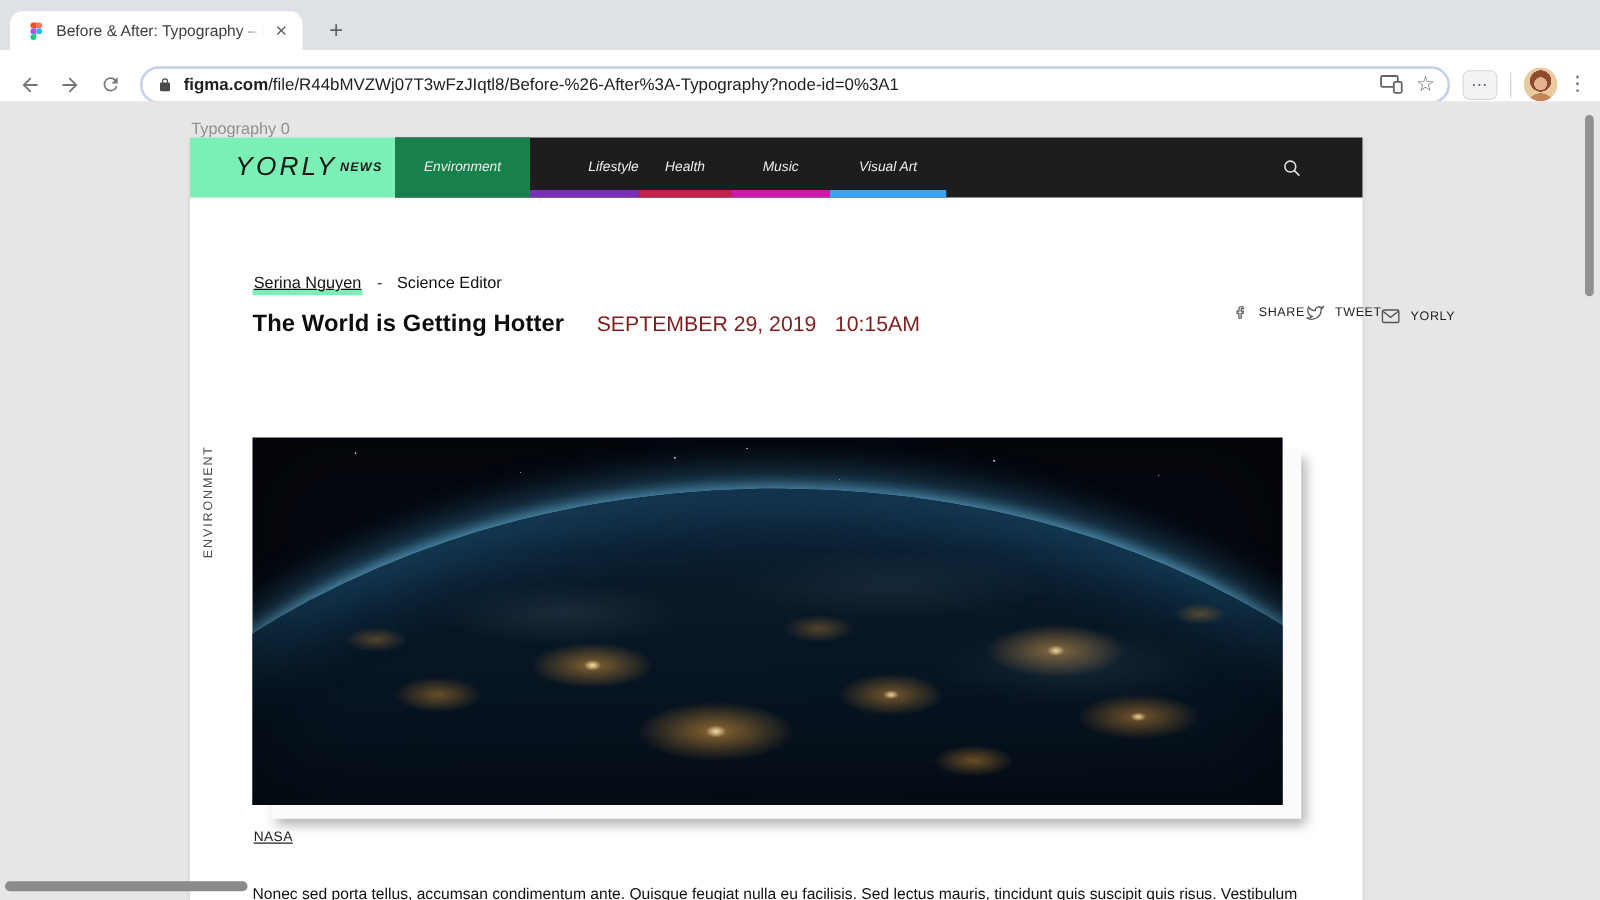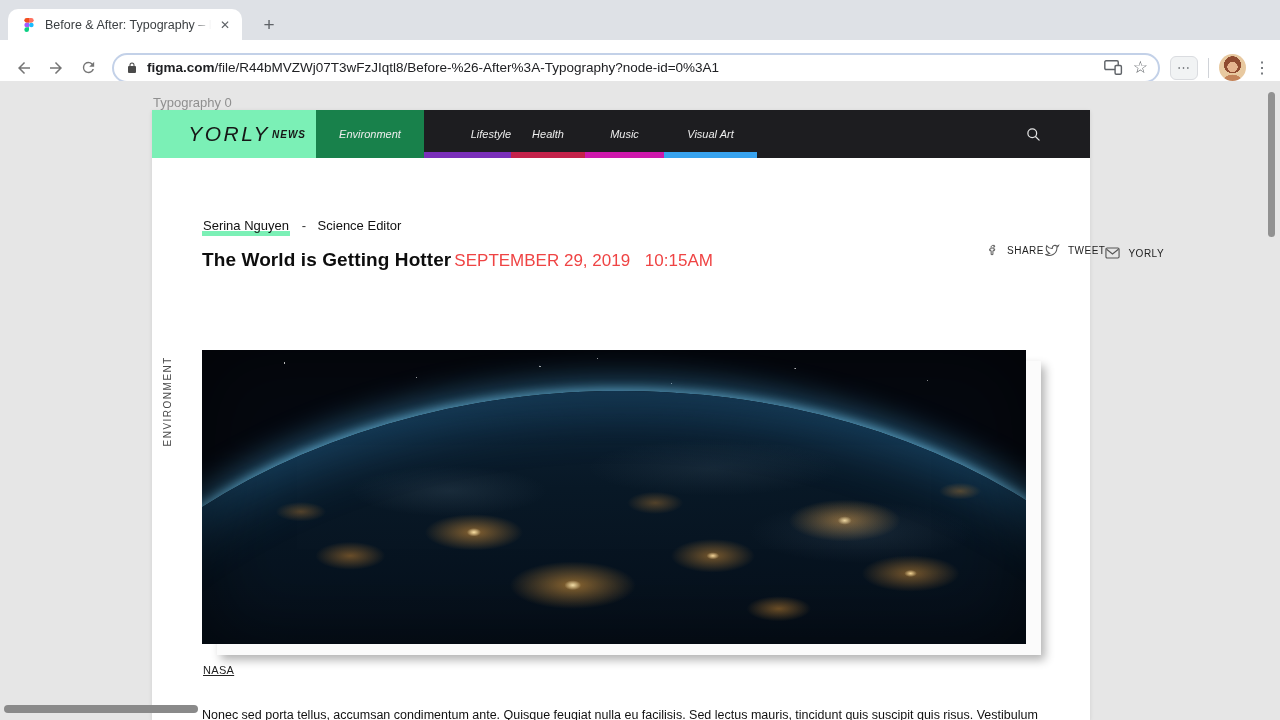--- a/index.html
+++ b/index.html
@@ -60,25 +60,25 @@
   .nav-env { width:108px; background:#18814B; }
   .nav-life { width:87px;justify-content:flex-end; } .nav-life .ul { background:#7A2FBA; }
   .nav-health { width:74px; } .nav-health .ul { background:#C4224A; }
   .nav-visual { width:93px; } .nav-visual .ul { background:#38A3EF; }
   .nav-music { width:79px; } .nav-music .ul { background:#CE18AC; }
   .nav-search { position:absolute; right:41px; top:0; width:32px; height:48px;
                 display:flex; align-items:center; justify-content:center; cursor:pointer; }
 
   
   .byline { position:absolute; left:50px; top:108px; font-size:13px; color:#111; }
-  .byline .author { background:linear-gradient(180deg, transparent 72%, #7BF0B6 72%); padding:0 1px 3px 1px; }
+  .byline .author { background:linear-gradient(180deg, transparent 72%, #7BF0B6 72%); padding:0 1px 3px 1px;text-decoration:underline; }
   .byline .sep { margin:0 8px; color:#333; }
   .headline-row { position:absolute; left:50px; top:139px; display:flex; align-items:baseline; }
   .headline { font-size:19px; font-weight:700; color:#0d0d0d; letter-spacing:.1px; }
-  .dateline { font-size:17px; color:#ef4444; margin-left:3px; }
+  .dateline { font-size:17px; color:#7f1d1d; margin-left:26px; }
   .dateline .time { margin-left:10px; }
   .standfirst { position:absolute; left:50px; top:180px; font-size:15px; color:#111; }
 
   .share-col { position:absolute; left:834px; top:132px; display:flex; flex-direction:row; }
   .share-item { display:flex; align-items:center; height:16px; margin-bottom:11px; cursor:pointer; }
   .share-item.last { margin-top:3px; }
   .share-item svg { margin-right:8px; }
   .share-label { font-size:10px; letter-spacing:.5px; color:#222; }
 
   .side-label { position:absolute; left:-25px; top:291px; width:80px; text-align:center;

